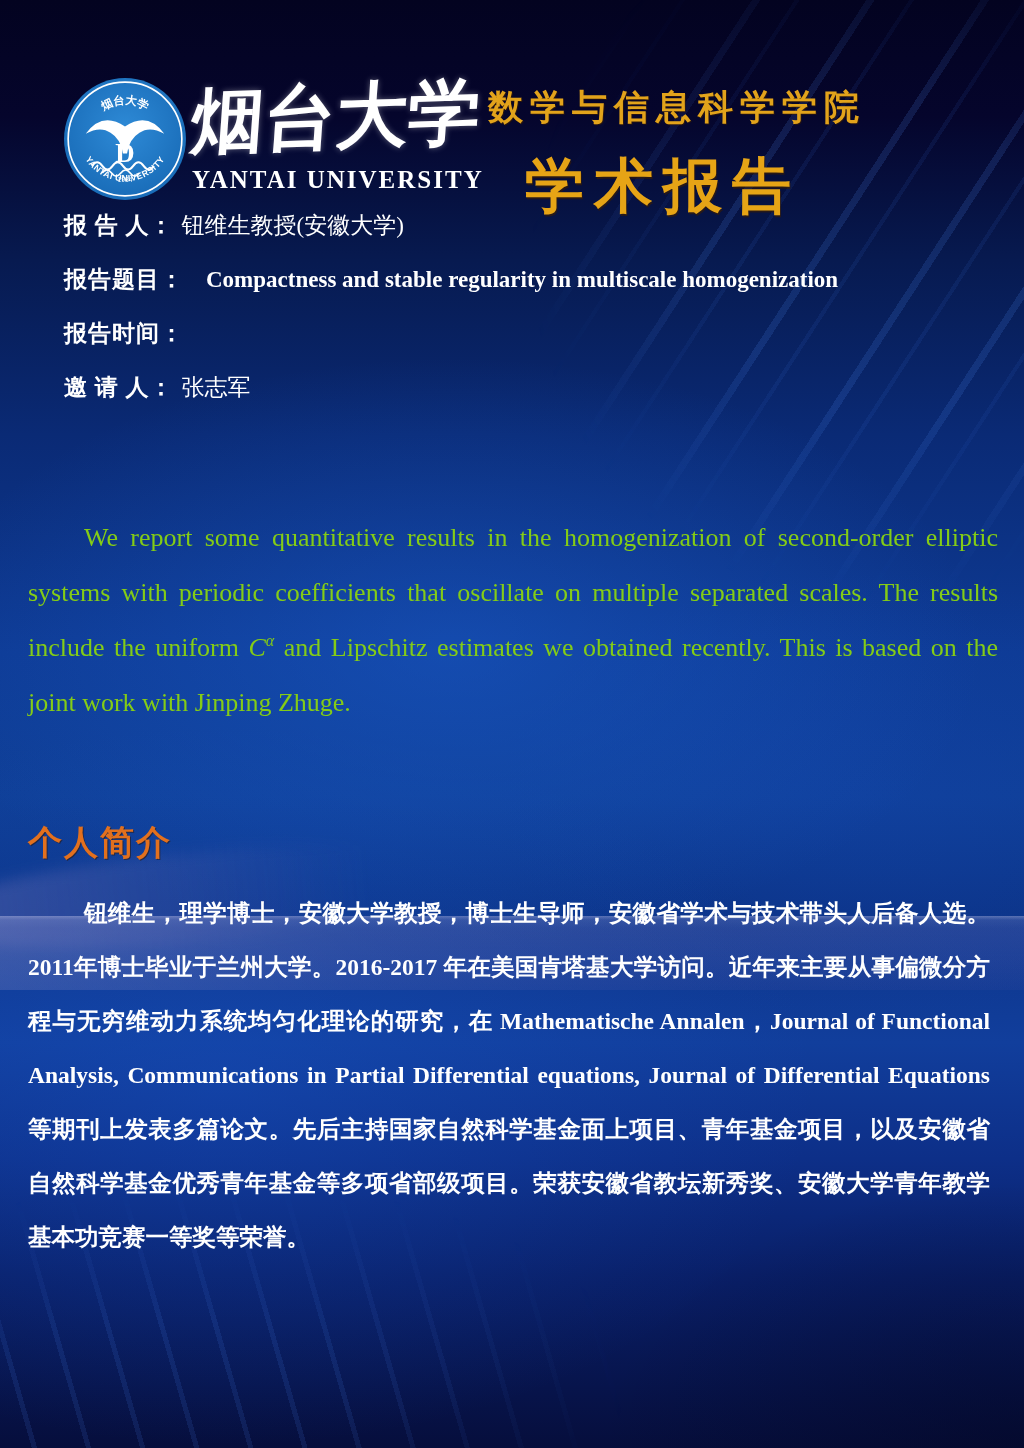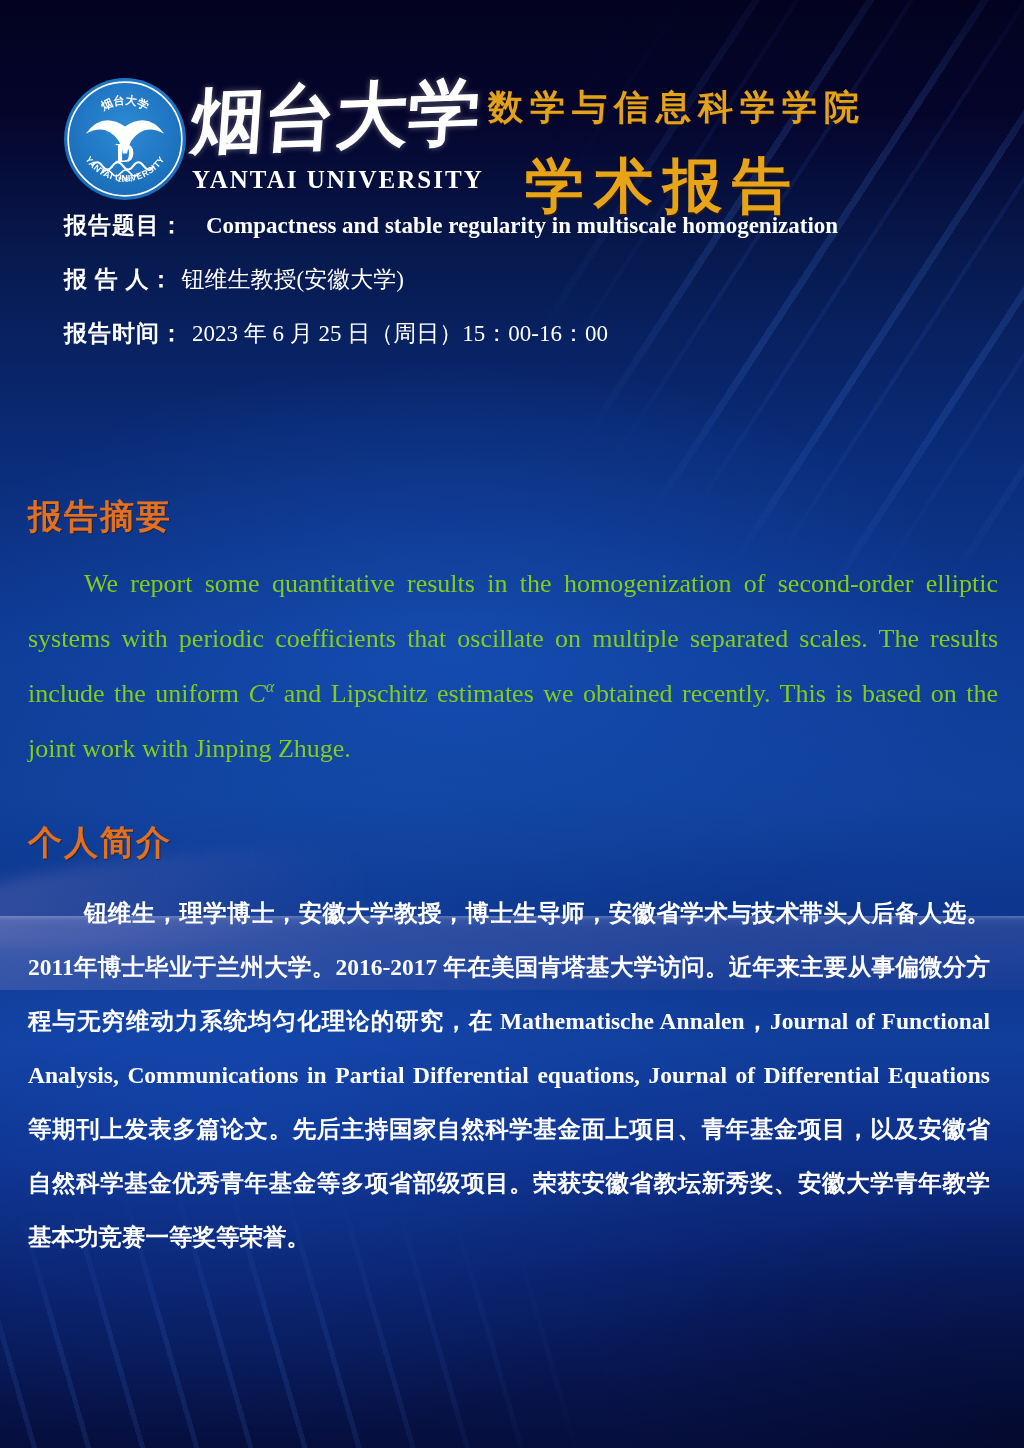--- a/index.html
+++ b/index.html
@@ -100,39 +100,41 @@
     <div class="uni-en">YANTAI UNIVERSITY</div>
   </div>
 
   <div class="title-group">
     <div class="college">数学与信息科学学院</div>
     <div class="event">学术报告</div>
   </div>
 
   <ul class="info">
     <li class="info-row">
+      <span class="info-label">报 告 人：</span>
+      <span class="info-value">钮维生教授(安徽大学)</span>
+    </li>
+
+    <li class="info-row">
       <span class="info-label">报告题目：</span>
       <span class="info-value latin">Compactness and stable regularity in multiscale homogenization</span>
     </li>
 
     <li class="info-row">
-      <span class="info-label">报 告 人：</span>
-      <span class="info-value">钮维生教授(安徽大学)</span>
-    </li>
-
-    <li class="info-row">
       <span class="info-label">报告时间：</span>
-      <span class="info-value">2023 年 6 月 25 日（周日）15：00-16：00</span>
     </li>
 
 
+    <li class="info-row">
+      <span class="info-label">邀 请 人：</span>
+      <span class="info-value">张志军</span>
+    </li>
   </ul>
 
   <section class="section-abstract">
-    <h2 class="section-heading">报告摘要</h2>
     <p class="abstract-text"><span class="seg-normal">We report some quantitative results in the homogenization of second-order elliptic systems with periodic coefficients that oscillate on multiple separated scales. The results include the uniform </span><span class="seg-math">C</span><span class="seg-sup">α</span><span class="seg-normal"> and Lipschitz estimates we obtained recently. This is based on the joint work with Jinping Zhuge.</span></p>
   </section>
 
   <section class="section-bio">
     <h2 class="section-heading">个人简介</h2>
     <p class="bio-text">钮维生，理学博士，安徽大学教授，博士生导师，安徽省学术与技术带头人后备人选。2011年博士毕业于兰州大学。2016-2017 年在美国肯塔基大学访问。近年来主要从事偏微分方程与无穷维动力系统均匀化理论的研究，在 Mathematische Annalen，Journal of Functional Analysis, Communications in Partial Differential equations, Journal of Differential Equations 等期刊上发表多篇论文。先后主持国家自然科学基金面上项目、青年基金项目，以及安徽省自然科学基金优秀青年基金等多项省部级项目。荣获安徽省教坛新秀奖、安徽大学青年教学基本功竞赛一等奖等荣誉。</p>
   </section>
 </div>
 
 </body></html>

